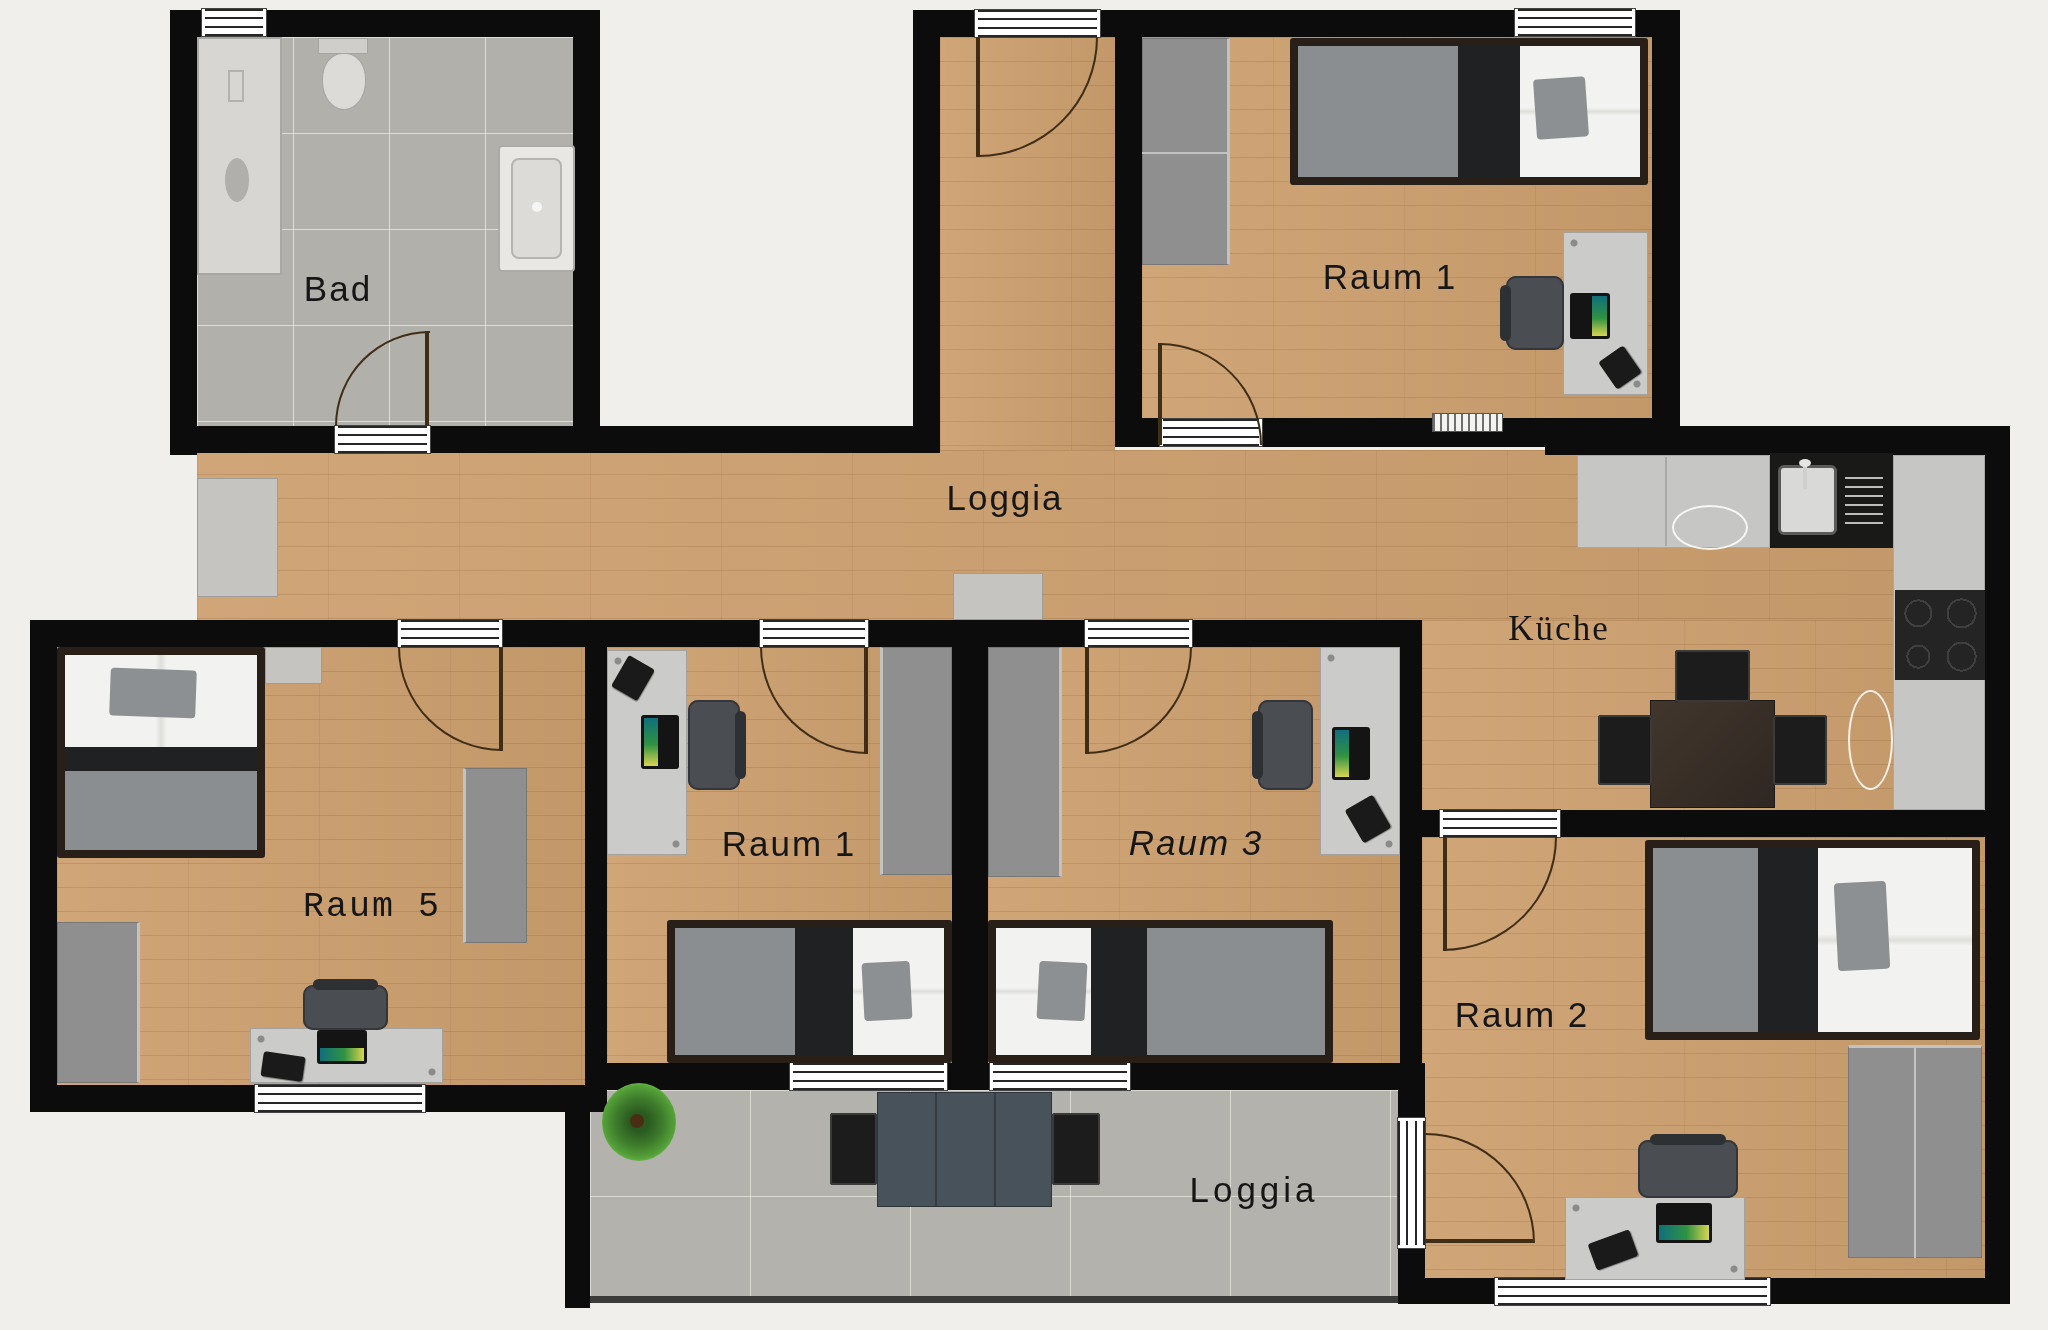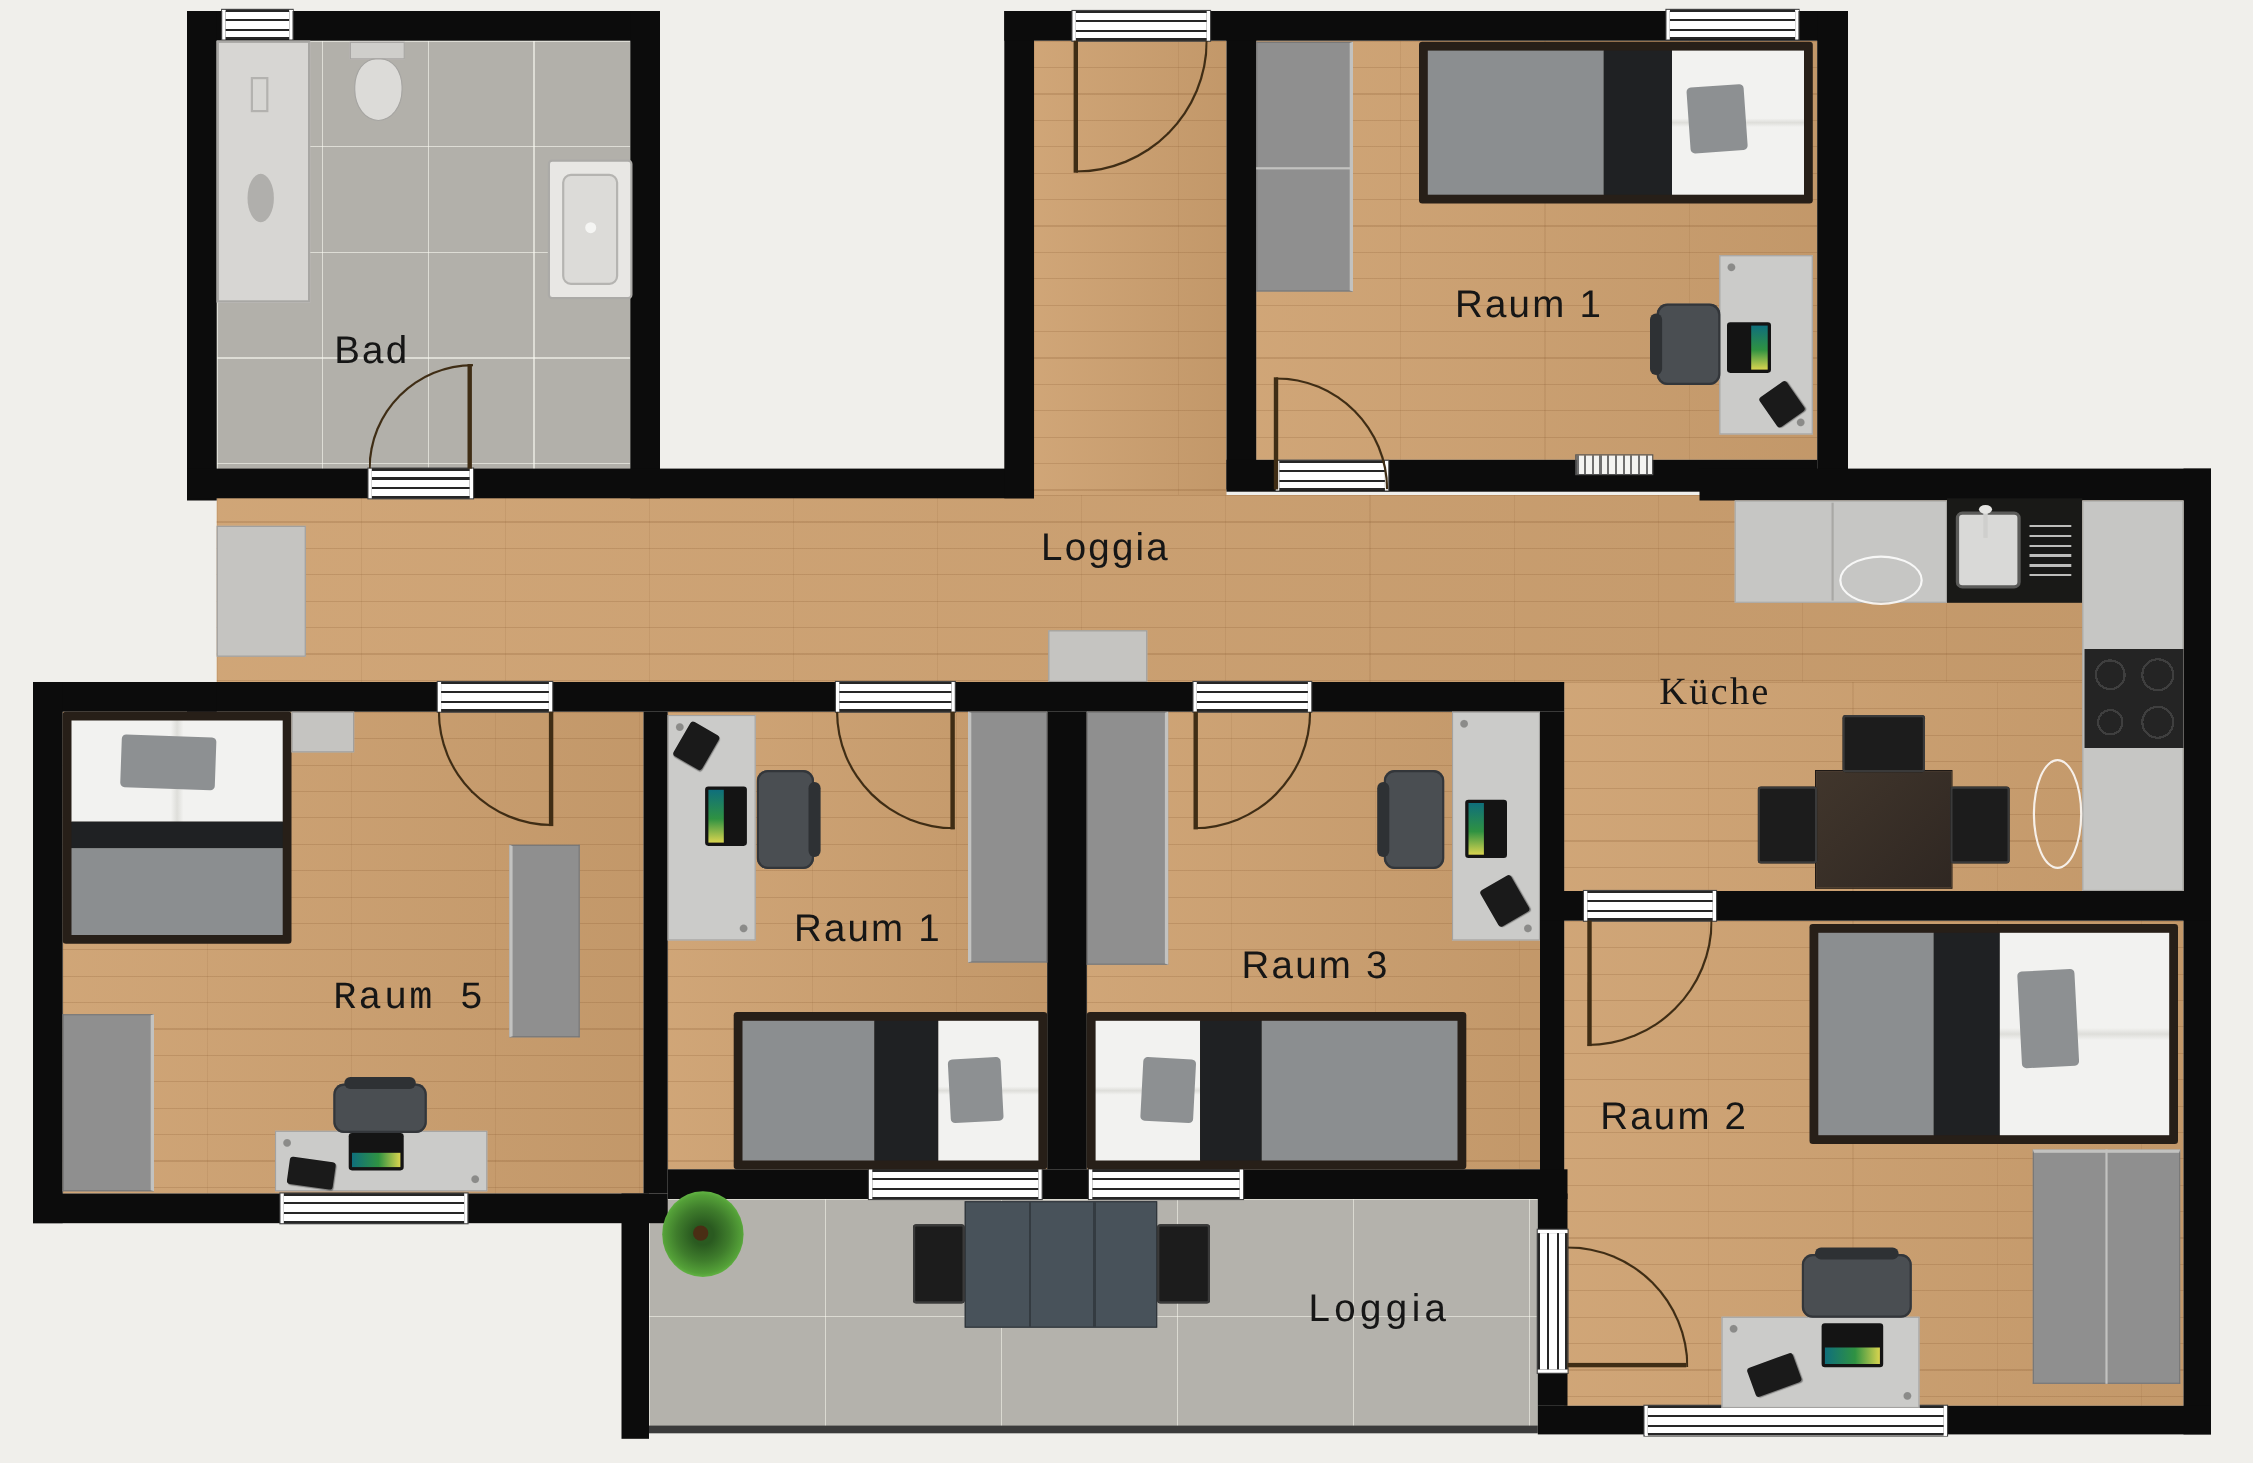--- a/index.html
+++ b/index.html
@@ -238,23 +238,23 @@
   <div class="phone" style="left:1591px;top:1236px;width:44px;height:28px;transform:rotate(-20deg);"></div>
 
   <div style="left:877px;top:1092px;width:175px;height:115px;background:#48525a;border:1px solid #2e3438;z-index:5;
        background-image:repeating-linear-gradient(90deg,rgba(0,0,0,0) 0 57px,rgba(0,0,0,0.28) 57px 59px);"></div>
   <div class="kchair" style="left:830px;top:1113px;width:47px;height:72px;"></div>
   <div class="kchair" style="left:1052px;top:1113px;width:48px;height:72px;"></div>
   <div style="left:602px;top:1083px;width:74px;height:78px;border-radius:50%;z-index:6;
        background:radial-gradient(circle at 50% 50%, #2a5a20 0 18%, #3f7d2c 45%, #54a038 66%, #63b544 73%, rgba(0,0,0,0) 75%);"></div>
   <div style="left:630px;top:1114px;width:14px;height:14px;border-radius:50%;background:#4a2e14;z-index:7;"></div>
 
-  <div class="room-label" style="left:338px;top:289px;margin-top:30px;">Bad</div>
+  <div class="room-label" style="left:338px;top:289px;">Bad</div>
   <div class="room-label" style="left:1005px;top:498px;">Loggia</div>
   <div class="room-label" style="left:1390px;top:277px;">Raum 1</div>
   <div class="room-label" style="left:1559px;top:629px;font-family:Liberation Serif, serif;">Küche</div>
   <div class="room-label" style="left:1522px;top:1015px;">Raum 2</div>
-  <div class="room-label" style="left:1196px;top:878px;">Raum 3</div>
+  <div class="room-label" style="left:1196px;top:843px;font-style:italic;">Raum 3</div>
   <div class="room-label" style="left:789px;top:844px;">Raum 1</div>
   <div class="room-label" style="left:372px;top:907px;font-family:Liberation Mono, monospace;">Raum 5</div>
   <div class="room-label" style="left:1254px;top:1190px;letter-spacing:4px;">Loggia</div>
 
 </div>
 
 </body></html>

